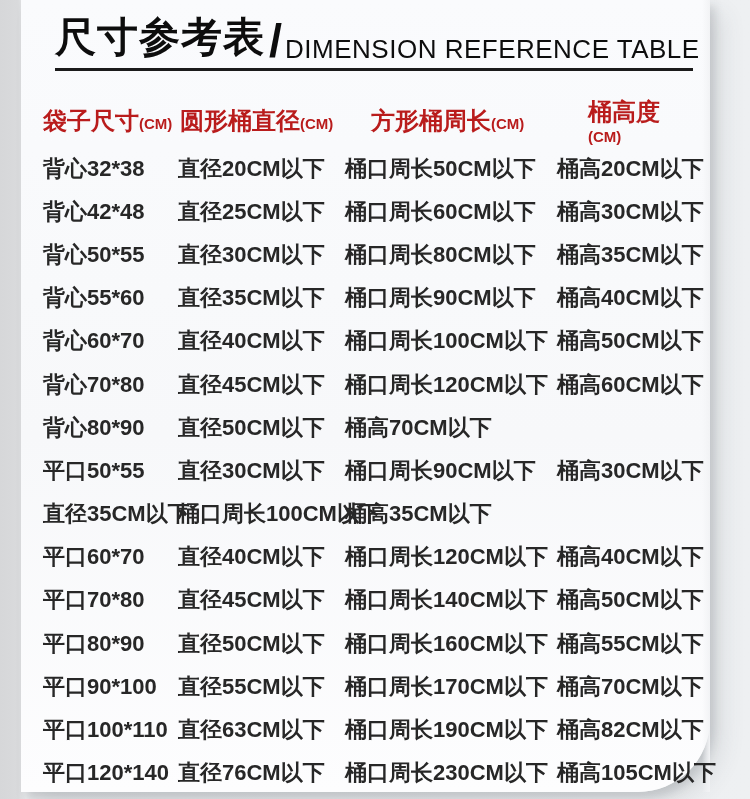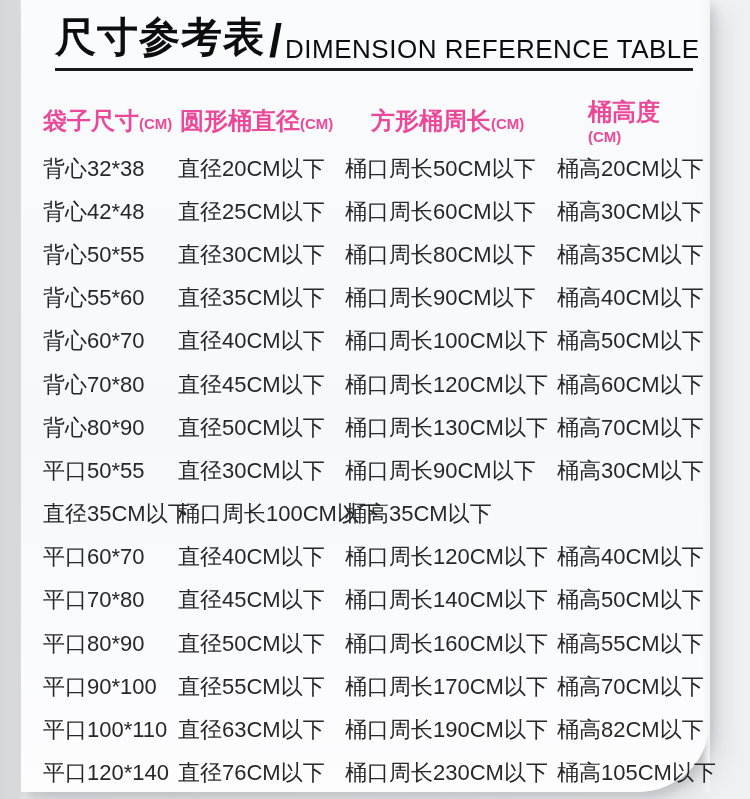--- a/index.html
+++ b/index.html
@@ -28,30 +28,30 @@
   .title-zh{font-size:41px;font-weight:900;letter-spacing:1px;}
   .title-slash{font-size:47px;font-weight:600;margin:0 3px 0 4px;transform:translateY(3px);display:inline-block;}
   .title-en{font-size:26px;font-weight:400;letter-spacing:.5px;}
   .divider{position:absolute;top:68px;left:55px;width:638px;height:3px;background:#1b1b1b;}
   
   .grid-row{
     display:grid;grid-template-columns:135px 167px 212px 1fr;
     padding-left:43px;align-items:center;
   }
   .thead{position:absolute;top:96px;left:0;right:0;height:36px;
-    font-size:24px;font-weight:800;color:#ec4899;}
+    font-size:24px;font-weight:800;color:#b91c1c;}
   .thead .hcell{display:flex;align-items:baseline;white-space:nowrap;}
   .thead .unit{font-size:15px;font-weight:700;letter-spacing:0;}
   .h2{padding-left:2px;}
   .h3{padding-left:26px;}
   .h4{padding-left:31px;flex-direction:column;}
   .tbody{position:absolute;top:147px;left:0;right:0;bottom:0;}
   .tbody .grid-row{height:43.2px;}
   .cell{
-    font-size:22px;font-weight:400;color:#272727;white-space:nowrap;
+    font-size:22px;font-weight:700;color:#272727;white-space:nowrap;
     letter-spacing:0;
   }
 </style>
 </head>
 <body>
 
 <div class="stage">
 
   <div class="sheet">
     <div class="edge-highlight"></div>
@@ -123,21 +123,20 @@
     <div class="grid-row">
       <div class="cell">背心70*80</div>
       <div class="cell">直径45CM以下</div>
       <div class="cell">桶口周长120CM以下</div>
       <div class="cell">桶高60CM以下</div>
     </div>
 
     <div class="grid-row">
       <div class="cell">背心80*90</div>
       <div class="cell">直径50CM以下</div>
-      <div class="cell">桶口周长130CM以下</div>
       <div class="cell">桶高70CM以下</div>
     </div>
 
     <div class="grid-row">
       <div class="cell">平口50*55</div>
       <div class="cell">直径30CM以下</div>
       <div class="cell">桶口周长90CM以下</div>
       <div class="cell">桶高30CM以下</div>
     </div>
 

